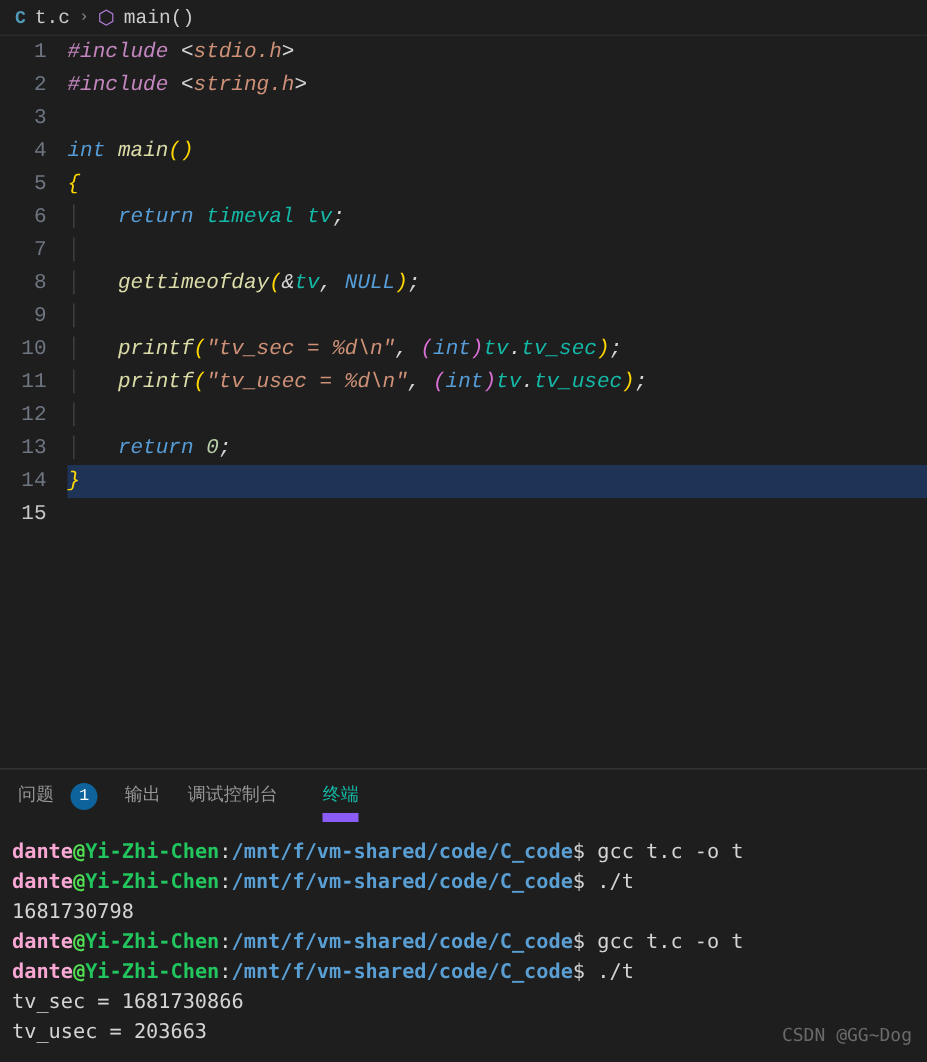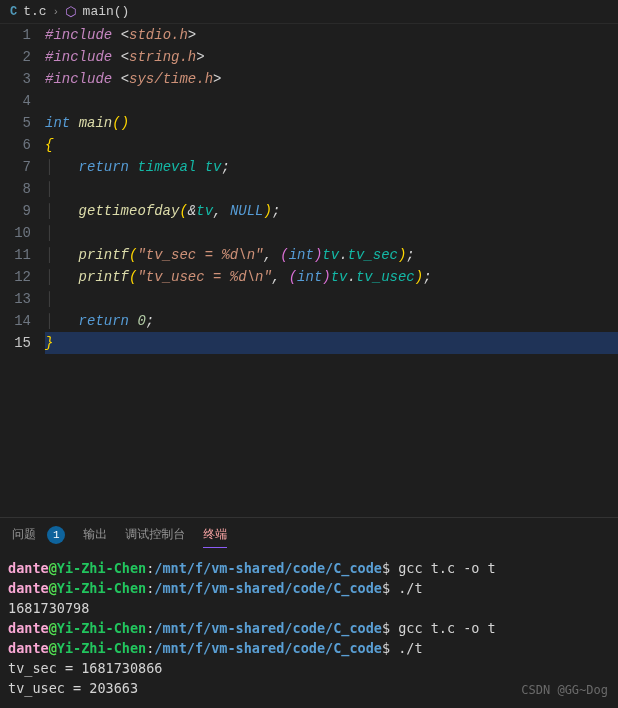--- a/index.html
+++ b/index.html
@@ -80,22 +80,23 @@
   display: flex;
   gap: 18px;
   padding: 8px 12px 6px;
   font-size: 12px;
   color: #969696;
   background: #1e1e1e;
   border-top: 1px solid #333;
 }
 .panel-tabs .tab { cursor: pointer; padding-bottom: 4px; }
 .panel-tabs .tab.active {
-  color: #fca5a5;
-  border-bottom: 1px solid #8b5cf6;
+  color: #14b8a6;
+  border-bottom: 6px solid #8b5cf6;
+  margin-left: 12px;
 }
 .panel-tabs .badge {
   background: #0e639c;
   color: #fff;
   border-radius: 10px;
   min-width: 18px;
   height: 18px;
   display: inline-flex;
   align-items: center;
   justify-content: center;
@@ -160,21 +161,20 @@
       <div class="ln">10</div>
       <div class="ln">11</div>
       <div class="ln">12</div>
       <div class="ln">13</div>
       <div class="ln">14</div>
       <div class="ln active">15</div>
     </div>
   <div class="code" id="code">
       <div class="line"><span class="tok-pp">#include</span><span class="tok-punc"> </span><span class="tok-punc">&lt;</span><span class="tok-str">stdio.h</span><span class="tok-punc">&gt;</span></div>
       <div class="line"><span class="tok-pp">#include</span><span class="tok-punc"> </span><span class="tok-punc">&lt;</span><span class="tok-str">string.h</span><span class="tok-punc">&gt;</span></div>
-      <div class="line"><span class="tok-pp">#include</span><span class="tok-punc"> </span><span class="tok-punc">&lt;</span><span class="tok-str">sys/time.h</span><span class="tok-punc">&gt;</span></div>
       <div class="line">&nbsp;</div>
       <div class="line"><span class="tok-kw">int</span><span class="tok-punc"> </span><span class="tok-fn">main</span><span class="tok-paren">()</span></div>
       <div class="line"><span class="tok-brace">{</span></div>
       <div class="line"><span class="guide">│   </span><span class="tok-kw">return</span><span class="tok-punc"> </span><span class="tok-type">timeval</span><span class="tok-punc"> </span><span class="tok-var">tv</span><span class="tok-punc">;</span></div>
       <div class="line"><span class="guide">│</span></div>
       <div class="line"><span class="guide">│   </span><span class="tok-fn">gettimeofday</span><span class="tok-paren">(</span><span class="tok-op">&amp;</span><span class="tok-var">tv</span><span class="tok-punc">, </span><span class="tok-const">NULL</span><span class="tok-paren">)</span><span class="tok-punc">;</span></div>
       <div class="line"><span class="guide">│</span></div>
       <div class="line"><span class="guide">│   </span><span class="tok-fn">printf</span><span class="tok-paren">(</span><span class="tok-str">"tv_sec = %d\n"</span><span class="tok-punc">, </span><span class="tok-paren2">(</span><span class="tok-kw">int</span><span class="tok-paren2">)</span><span class="tok-var">tv</span><span class="tok-punc">.</span><span class="tok-var">tv_sec</span><span class="tok-paren">)</span><span class="tok-punc">;</span></div>
       <div class="line"><span class="guide">│   </span><span class="tok-fn">printf</span><span class="tok-paren">(</span><span class="tok-str">"tv_usec = %d\n"</span><span class="tok-punc">, </span><span class="tok-paren2">(</span><span class="tok-kw">int</span><span class="tok-paren2">)</span><span class="tok-var">tv</span><span class="tok-punc">.</span><span class="tok-var">tv_usec</span><span class="tok-paren">)</span><span class="tok-punc">;</span></div>
       <div class="line"><span class="guide">│</span></div>

